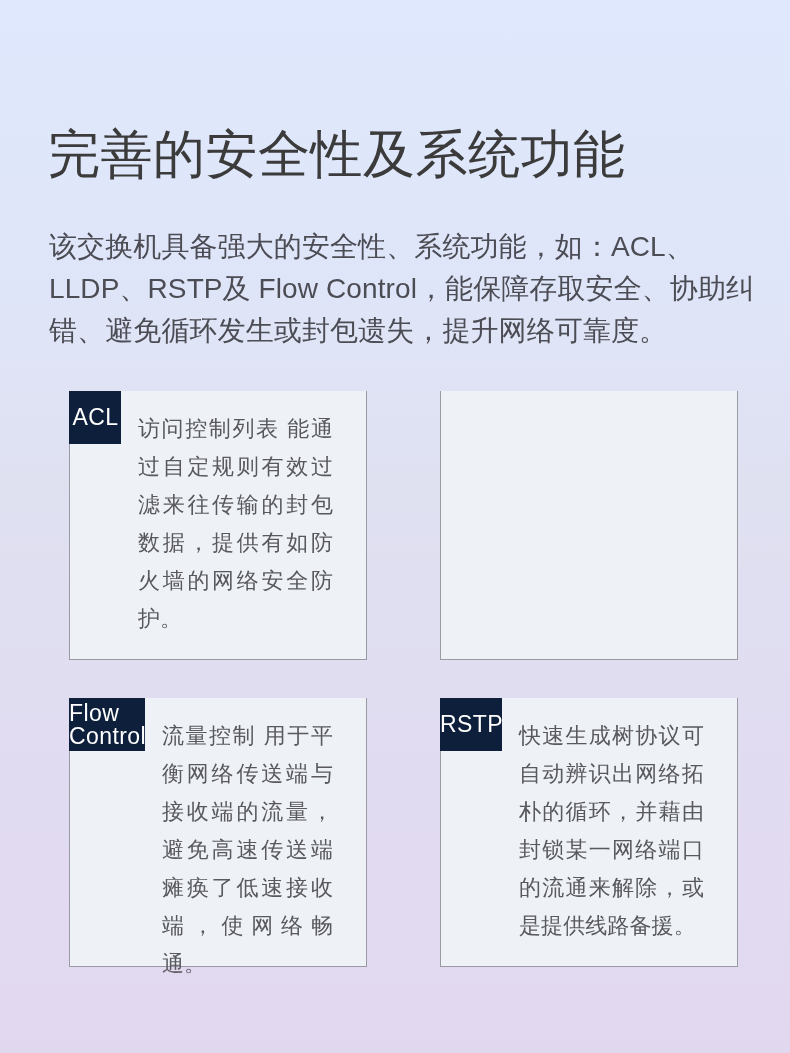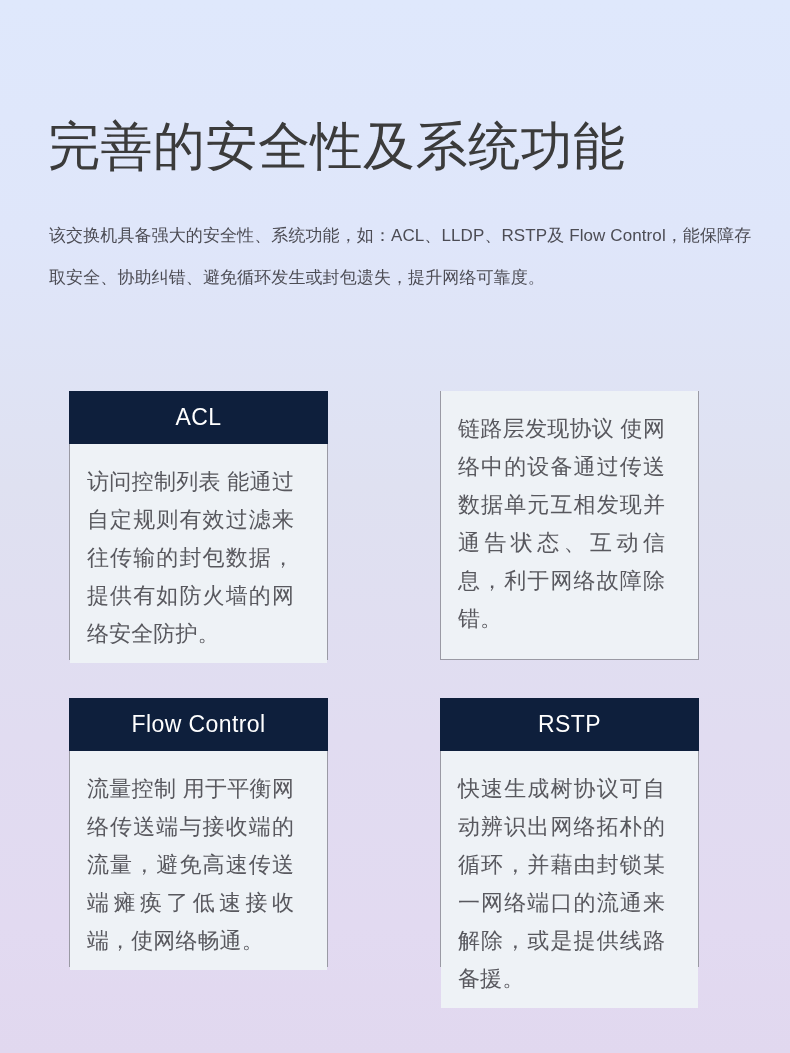--- a/index.html
+++ b/index.html
@@ -27,61 +27,61 @@
     position: relative;
     width: 790px;
     height: 1053px;
     box-sizing: border-box;
   }
 
   
   .page-title {
     position: absolute;
     left: 48px;
-    top: 80px;
+    top: 88px;
     font-size: 52px;
     line-height: 62px;
     font-weight: 400;
     color: #3b3b3b;
     letter-spacing: 0.5px;
     white-space: nowrap;
   }
 
   
   .intro-paragraph {
     position: absolute;
     left: 49px;
     top: 198px;
     width: 706px;
-    font-size: 17px;
+    font-size: 28px;
     line-height: 42px;
     color: #4c4c54;
     font-weight: 400;
     letter-spacing: 0.1px;
   }
 
   
   .card-grid {
     position: absolute;
     left: 69px;
     top: 391px;
     width: 652px;
     display: grid;
     grid-template-columns: 281px 281px;
     grid-template-rows: 269px 269px;
     column-gap: 90px;
     row-gap: 38px;
   }
 
   .feature-card {
-    width: 259px;
+    width: 298px;
     height: 269px;
     box-sizing: border-box;
     display: flex;
-    flex-direction: column;
+    flex-direction: row;
     background: #eef2f6;
     border: 1px solid #9a9aa4;
     border-top: none;
   }
 
   .card-header {
     background: #0e1f3c;
     height: 53px;
     flex: 0 0 53px;
     display: flex;
@@ -129,23 +129,20 @@
     <div class="feature-card">
       <div class="card-header">
         <span class="card-title">ACL</span>
       </div>
       <div class="card-body">
         <div class="card-text">访问控制列表 能通过自定规则有效过滤来往传输的封包数据，提供有如防火墙的网络安全防护。</div>
       </div>
     </div>
 
     <div class="feature-card">
-      <div class="card-body">
-        <div class="card-text">链路层发现协议 使网络中的设备通过传送数据单元互相发现并通告状态、互动信息，利于网络故障除错。</div>
-      </div>
     </div>
 
     <div class="feature-card">
       <div class="card-header">
         <span class="card-title">Flow Control</span>
       </div>
       <div class="card-body">
         <div class="card-text">流量控制 用于平衡网络传送端与接收端的流量，避免高速传送端瘫痪了低速接收端，使网络畅通。</div>
       </div>
     </div>

